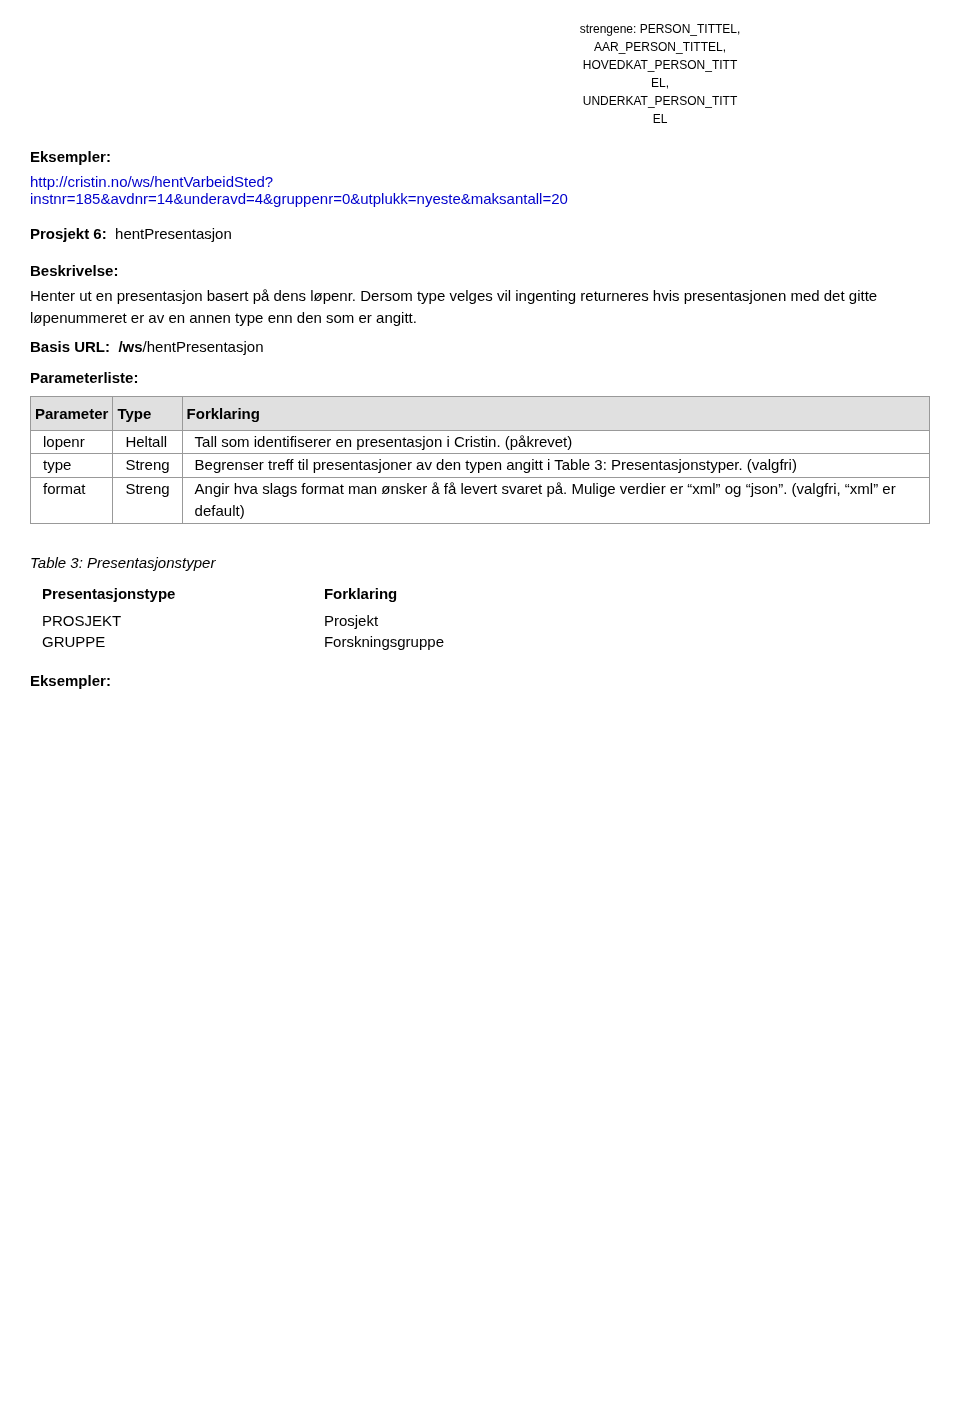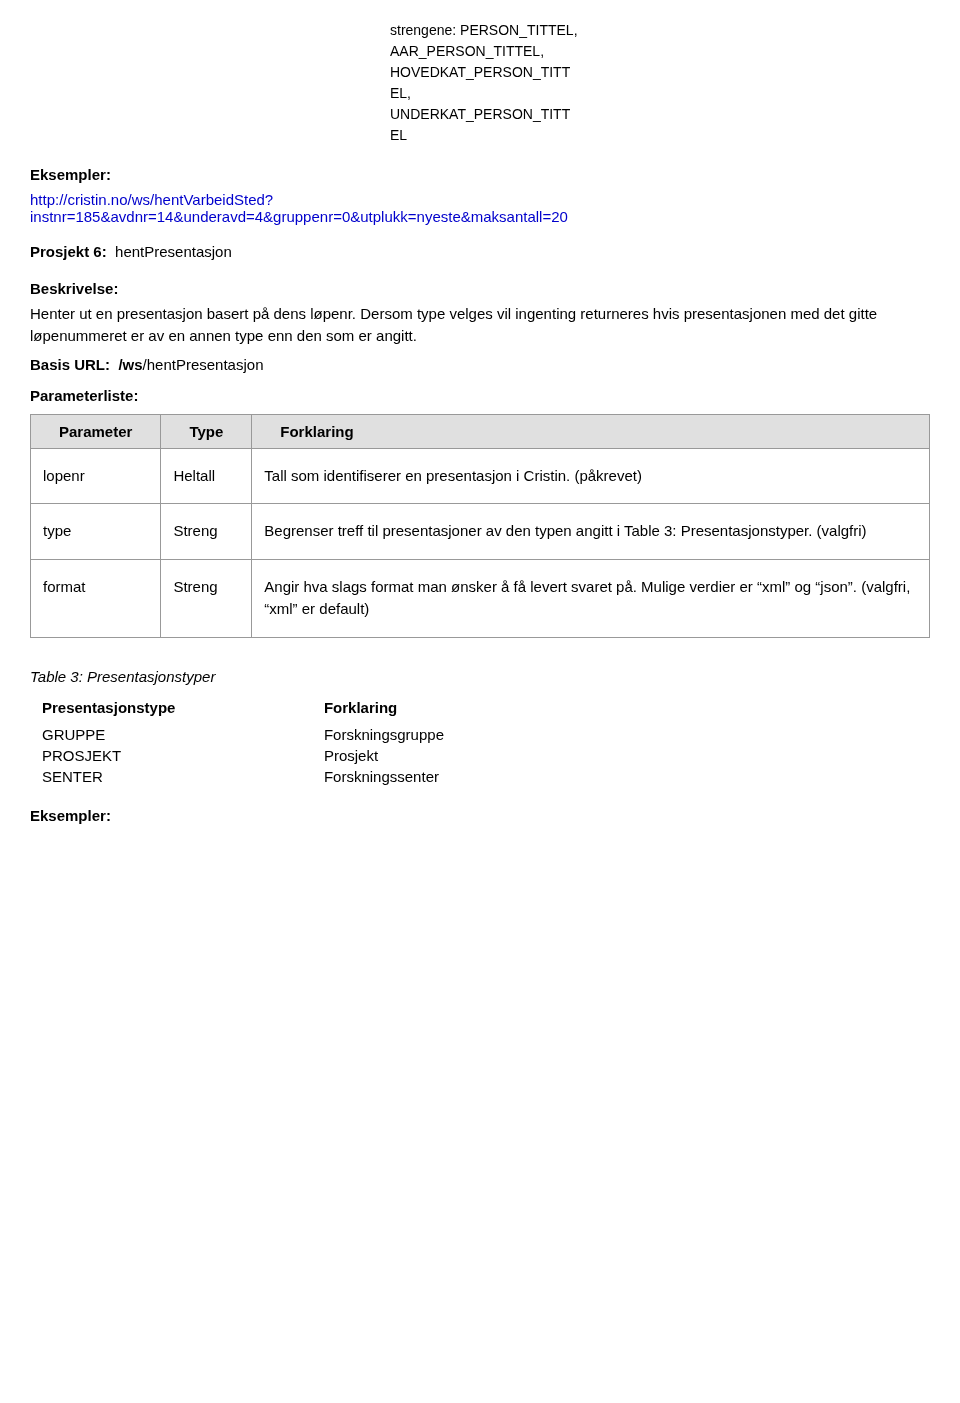--- a/index.html
+++ b/index.html
@@ -15,22 +15,23 @@
       padding: 20px 30px;
       width: 960px;
     }
     .top-strings {
       display: flex;
       justify-content: flex-end;
       margin-bottom: 20px;
     }
     .top-strings-content {
       width: 60%;
-      font-size: 14px;
+      font-size: 12px;
       line-height: 1.5;
+      text-align: center;
     }
     .link-section {
       margin-bottom: 16px;
       margin-top: 8px;
     }
     a {
       color: #0000cc;
       text-decoration: none;
     }
     .section-title {
@@ -57,28 +58,28 @@
       margin-bottom: 10px;
     }
     table.param-table {
       width: 100%;
       border-collapse: collapse;
       margin-bottom: 30px;
     }
     table.param-table th {
       background: #e0e0e0;
       border: 1px solid #999;
-      padding: 8px 28px;
+      padding: 8px 4px;
       font-weight: bold;
       font-size: 15px;
       text-align: left;
     }
     table.param-table td {
       border: 1px solid #999;
-      padding: 16px 12px;
+      padding: 0 12px;
       font-size: 15px;
       vertical-align: top;
       line-height: 1.5;
     }
     .table3-title {
       font-style: italic;
       font-size: 15px;
       margin-bottom: 10px;
       margin-top: 24px;
     }
@@ -168,27 +169,23 @@
 
 <table class="type-table">
   <thead>
     <tr>
       <th>Presentasjonstype</th>
       <th>Forklaring</th>
     </tr>
   </thead>
   <tbody id="type-table-body">
   <tr>
-    <td>GRUPPE</td>
-    <td>Forskningsgruppe</td>
-  </tr>
-      <tr>
     <td>PROSJEKT</td>
     <td>Prosjekt</td>
   </tr>
       <tr>
-    <td>SENTER</td>
-    <td>Forskningssenter</td>
+    <td>GRUPPE</td>
+    <td>Forskningsgruppe</td>
   </tr>
     </tbody>
 </table>
 
 <div class="eksempler-title">Eksempler:</div>
 
 </body></html>

